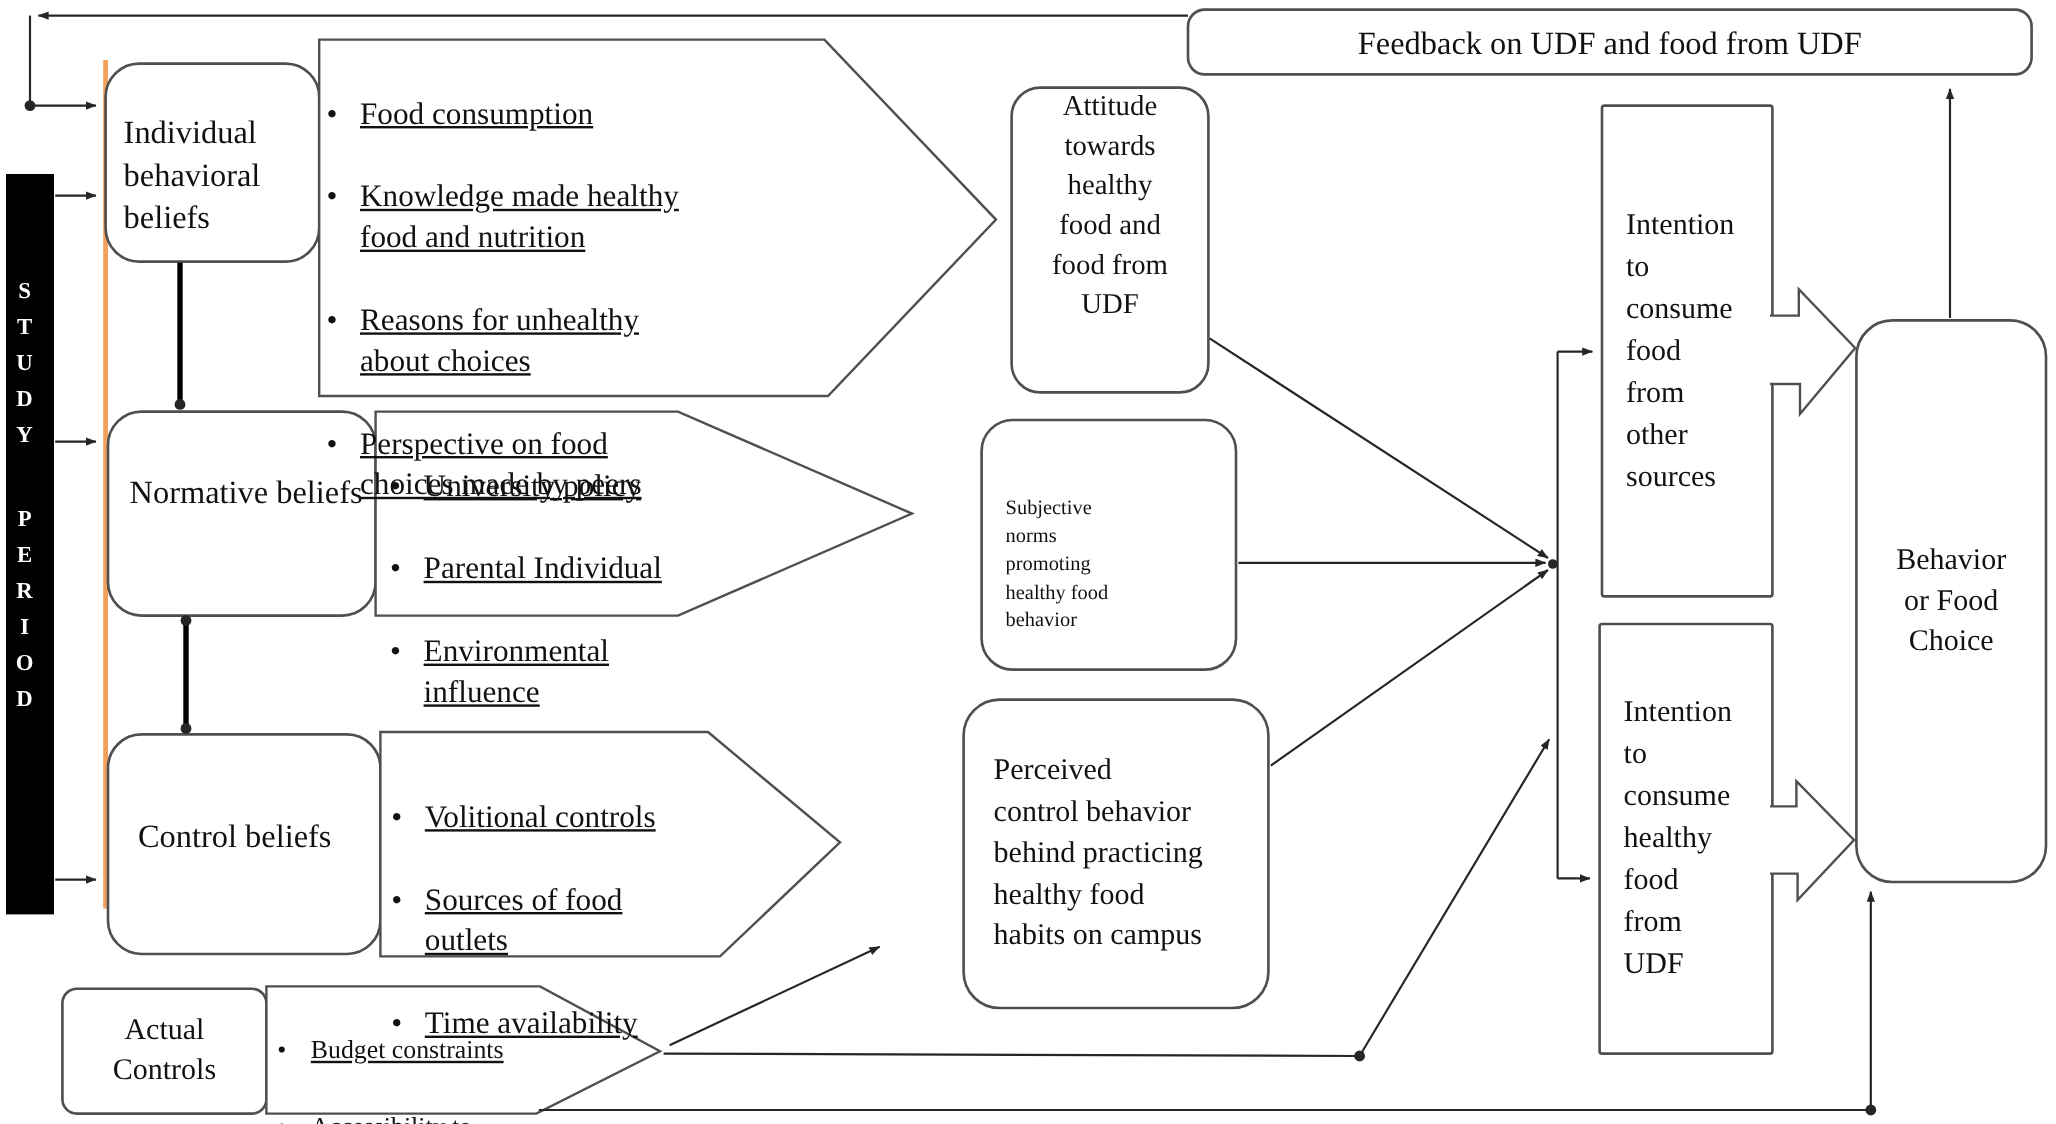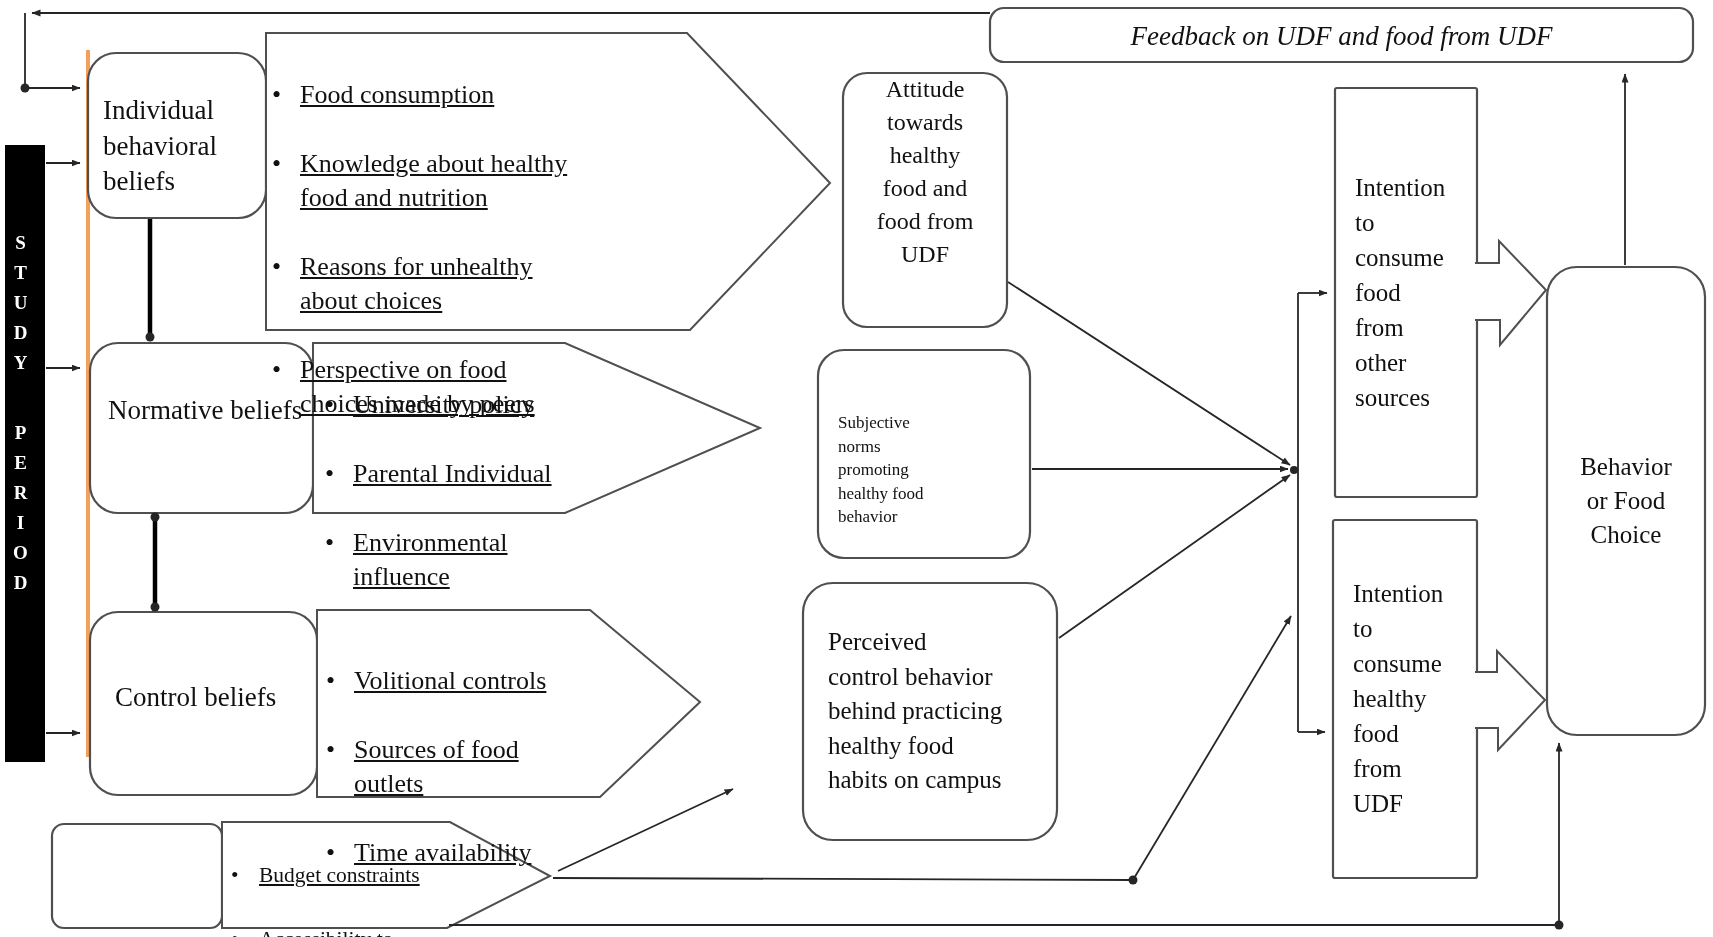--- a/index.html
+++ b/index.html
@@ -17,21 +17,21 @@
   .bar{fill:var(--c-bar,#000);}
   .t{position:absolute;white-space:pre-line;line-height:1.32;}
   .vword{position:absolute;writing-mode:vertical-rl;text-orientation:upright;
          color:#fff;font-size:19px;font-weight:600;letter-spacing:9px;white-space:nowrap;}
   .bl{font-size:26px;}
   .bi{display:flex;align-items:flex-start;}
   .bd{flex:0 0 28px;}
   .bt{flex:1;white-space:pre-line;text-decoration:underline;}
   .lbl{font-size:27px;}
   .med{font-size:24px;line-height:1.38;display:flex;align-items:center;}
-  .banner-t{font-size:27px;font-style:italic;text-align:center;}
+  .banner-t{font-size:27px;text-align:center;}
   .cent{display:flex;align-items:center;justify-content:center;text-align:center;}
 </style>
 </head>
 <body>
 
 <div id="stage">
 
   <svg id="wires" viewBox="0 0 1713 937">
     <defs>
       <marker id="arr" markerWidth="10" markerHeight="8" refX="8.5" refY="3.5" orient="auto" markerUnits="userSpaceOnUse">
@@ -109,24 +109,26 @@
 
   <div class="vword" style="left:9px;top:232px;">STUDY</div>
   <div class="vword" style="left:9px;top:422px;">PERIOD</div>
 
   <div class="t banner-t" style="left:990px;top:19px;width:703px;">Feedback on UDF and food from UDF</div>
 
   <div class="t lbl" style="left:103px;top:93px;width:180px;">Individual
 behavioral beliefs</div>
   <div class="t lbl" style="left:108px;top:393px;">Normative beliefs</div>
   <div class="t lbl" style="left:115px;top:680px;">Control beliefs</div>
+  <div class="t lbl" style="left:62px;top:842px;width:150px;text-align:center;font-size:25px;">Actual
+Controls</div>
 
   <div class="t bl" style="left:272px;top:44px;width:412px;">
     <div class="bi"><span class="bd">•</span><span class="bt">Food consumption</span></div>
-    <div class="bi"><span class="bd">•</span><span class="bt">Knowledge about healthy
+    <div class="bi"><span class="bd">•</span><span class="bt">Knowledge made healthy
 food and nutrition</span></div>
     <div class="bi"><span class="bd">•</span><span class="bt">Reasons for unhealthy
 about choices</span></div>
     <div class="bi"><span class="bd">•</span><span class="bt">Perspective on food
 choices made by peers</span></div>
   </div>
 
   <div class="t bl" style="left:325px;top:354px;width:300px;">
     <div class="bi"><span class="bd">•</span><span class="bt">University policy</span></div>
     <div class="bi"><span class="bd">•</span><span class="bt">Parental Individual</span></div>

